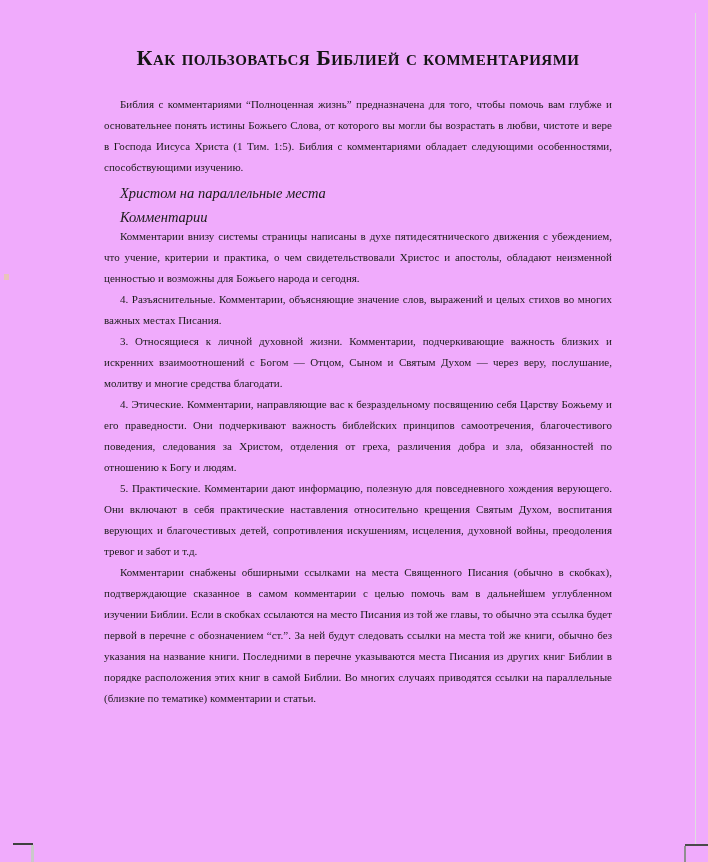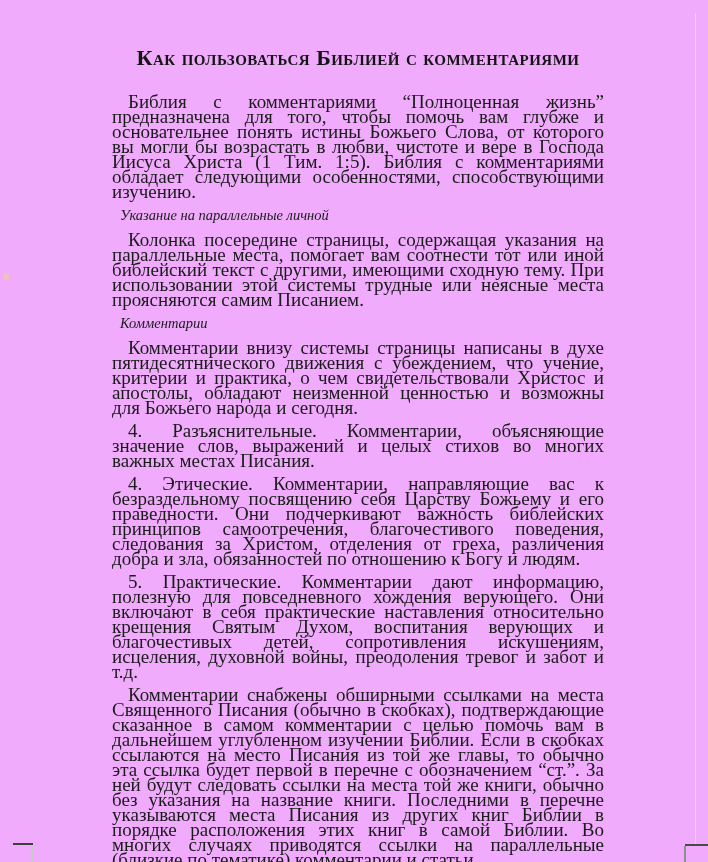--- a/index.html
+++ b/index.html
@@ -27,25 +27,25 @@
     line-height: 28px;
     font-weight: bold;
     font-variant: small-caps;
     letter-spacing: 0.5px;
     text-align: center;
     margin: 0 0 22px 0;
     color: #151515;
     white-space: nowrap;
   }
   .para {
-    font-size: 19px;
-    line-height: 15px;
+    font-size: 11px;
+    line-height: 21px;
     text-align: justify;
     text-indent: 16px;
-    margin: 8px;
+    margin: 0;
     hyphens: auto;
     -webkit-hyphens: auto;
   }
   .section-heading {
     font-size: 14.5px;
     line-height: 17px;
     font-style: italic;
     font-weight: normal;
     text-indent: 16px;
     margin: 7px 0 0 0;
@@ -104,32 +104,32 @@
 </head>
 <body>
 
 <div class="page">
 
   <div class="text-block">
     <h1 class="doc-title">Как пользоваться Библией с комментариями</h1>
 
     <p class="para">Библия с комментариями “Полноценная жизнь” предназначена для того, чтобы помочь вам глубже и основательнее понять истины Божьего Слова, от которого вы могли бы возрастать в любви, чистоте и вере в Господа Иисуса Христа (1 Тим. 1:5). Библия с комментариями обладает следующими особенностями, способствующими изучению.</p>
 
-    <h2 class="section-heading">Указание на параллельные личной</h2>
+    <h2 class="section-heading">Христом на параллельные места</h2>
 
-    <p class="para">Колонка посередине страницы, содержащая указания на параллельные места, помогает вам соотнести тот или иной библейский текст с другими, имеющими сходную тему. При использовании этой системы трудные или неясные места проясняются самим Писанием.</p>
 
     <h2 class="section-heading">Комментарии</h2>
 
     <p class="para">Комментарии внизу системы страницы написаны в духе пятидесятнического движения с убеждением, что учение, критерии и практика, о чем свидетельствовали Христос и апостолы, обладают неизменной ценностью и возможны для Божьего народа и сегодня.</p>
 
 
     <p class="para">4. Разъяснительные. Комментарии, объясняющие значение слов, выражений и целых стихов во многих важных местах Писания.</p>
 
 
+    <p class="para">3. Относящиеся к личной духовной жизни. Комментарии, подчеркивающие важность близких и искренних взаимоотношений с Богом — Отцом, Сыном и Святым Духом — через веру, послушание, молитву и многие средства благодати.</p>
 
     <p class="para">4. Этические. Комментарии, направляющие вас к безраздельному посвящению себя Царству Божьему и его праведности. Они подчеркивают важность библейских принципов самоотречения, благочестивого поведения, следования за Христом, отделения от греха, различения добра и зла, обязанностей по отношению к Богу и людям.</p>
 
     <p class="para">5. Практические. Комментарии дают информацию, полезную для повседневного хождения верующего. Они включают в себя практические наставления относительно крещения Святым Духом, воспитания верующих и благочестивых детей, сопротивления искушениям, исцеления, духовной войны, преодоления тревог и забот и т.д.</p>
 
     <p class="para">Комментарии снабжены обширными ссылками на места Священного Писания (обычно в скобках), подтверждающие сказанное в самом комментарии с целью помочь вам в дальнейшем углубленном изучении Библии. Если в скобках ссылаются на место Писания из той же главы, то обычно эта ссылка будет первой в перечне с обозначением “ст.”. За ней будут следовать ссылки на места той же книги, обычно без указания на название книги. Последними в перечне указываются места Писания из других книг Библии в порядке расположения этих книг в самой Библии. Во многих случаях приводятся ссылки на параллельные (близкие по тематике) комментарии и статьи.</p>
   </div>
 
   <div class="edge-line-right"></div>
   <div class="crop-bl-h"></div>

